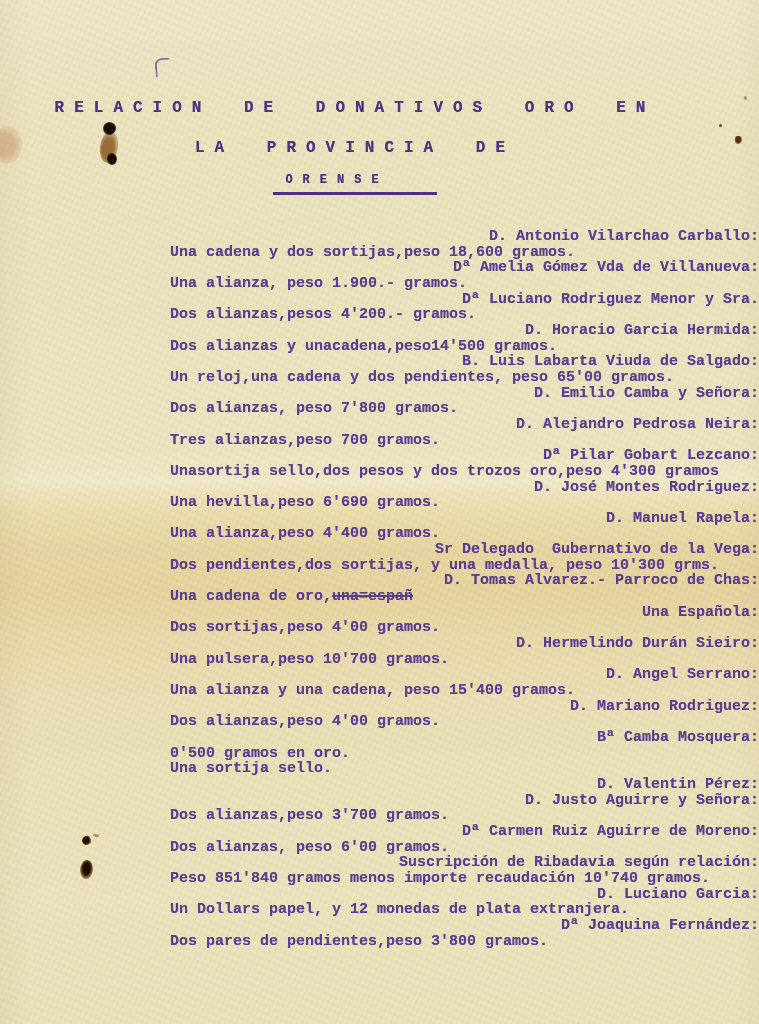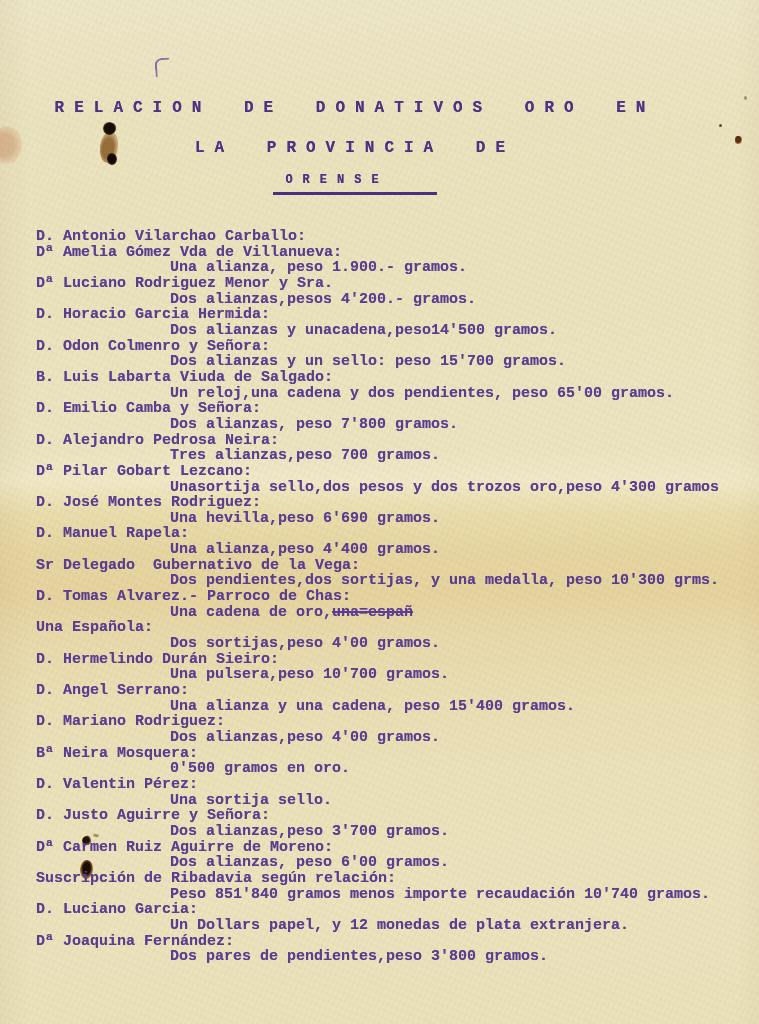--- a/index.html
+++ b/index.html
@@ -62,21 +62,21 @@
     padding:0 48px 4px 12px;
     border-bottom:3px solid #4c2f80;
   }
   .list{
     position:absolute; top:229px; left:0; width:759px;
     font-size:15px; line-height:15.65px;
     font-weight:bold;
     text-shadow:0 0 0.5px rgba(91,62,144,0.65);
   }
   .line{ white-space:pre; }
-  .name{ margin-left:36px; }
+  .name{ margin-left:36px;text-align:right; }
   .detail{ margin-left:170px; }
   .strike{ text-decoration:line-through; text-decoration-thickness:2px; }
   
   .mark{ position:absolute; pointer-events:none; }
   .hook-mark{
     left:155px; top:58px; width:13px; height:17px;
     border-left:2px solid rgba(100,70,150,0.75);
     border-top:2px solid rgba(100,70,150,0.7);
     border-top-left-radius:7px;
     transform:rotate(-4deg);
@@ -151,38 +151,35 @@
     <div class="title-line1">RELACION DE DONATIVOS ORO EN</div>
     <div class="title-line2">LA PROVINCIA DE</div>
     <div class="title-line3-wrap">
       <span class="title-line3">ORENSE</span>
     </div>
   </div>
 
   <div class="list ink">
       <div>
         <div class="line name">D. Antonio Vilarchao Carballo:</div>
+        <div class="line detail">Una cadena y dos sortijas,peso 18,600 gramos.</div>
       </div>
       <div>
         <div class="line name">Dª Amelia Gómez Vda de Villanueva:</div>
         <div class="line detail">Una alianza, peso 1.900.- gramos.</div>
       </div>
       <div>
         <div class="line name">Dª Luciano Rodriguez Menor y Sra.</div>
         <div class="line detail">Dos alianzas,pesos 4'200.- gramos.</div>
       </div>
       <div>
         <div class="line name">D. Horacio Garcia Hermida:</div>
         <div class="line detail">Dos alianzas y unacadena,peso14'500 gramos.</div>
       </div>
       <div>
-        <div class="line name">D. Odon Colmenro y Señora:</div>
-        <div class="line detail">Dos alianzas y un sello: peso 15'700 gramos.</div>
-      </div>
-      <div>
         <div class="line name">B. Luis Labarta Viuda de Salgado:</div>
         <div class="line detail">Un reloj,una cadena y dos pendientes, peso 65'00 gramos.</div>
       </div>
       <div>
         <div class="line name">D. Emilio Camba y Señora:</div>
         <div class="line detail">Dos alianzas, peso 7'800 gramos.</div>
       </div>
       <div>
         <div class="line name">D. Alejandro Pedrosa Neira:</div>
         <div class="line detail">Tres alianzas,peso 700 gramos.</div>
@@ -217,26 +214,26 @@
       </div>
       <div>
         <div class="line name">D. Angel Serrano:</div>
         <div class="line detail">Una alianza y una cadena, peso 15'400 gramos.</div>
       </div>
       <div>
         <div class="line name">D. Mariano Rodriguez:</div>
         <div class="line detail">Dos alianzas,peso 4'00 gramos.</div>
       </div>
       <div>
-        <div class="line name">Bª Neira Mosquera:</div>
+        <div class="line name">Bª Camba Mosquera:</div>
         <div class="line detail">0'500 gramos en oro.</div>
       </div>
       <div>
+        <div class="line detail">Una sortija sello.</div>
         <div class="line name">D. Valentin Pérez:</div>
-        <div class="line detail">Una sortija sello.</div>
       </div>
       <div>
         <div class="line name">D. Justo Aguirre y Señora:</div>
         <div class="line detail">Dos alianzas,peso 3'700 gramos.</div>
       </div>
       <div>
         <div class="line name">Dª Carmen Ruiz Aguirre de Moreno:</div>
         <div class="line detail">Dos alianzas, peso 6'00 gramos.</div>
       </div>
       <div>

